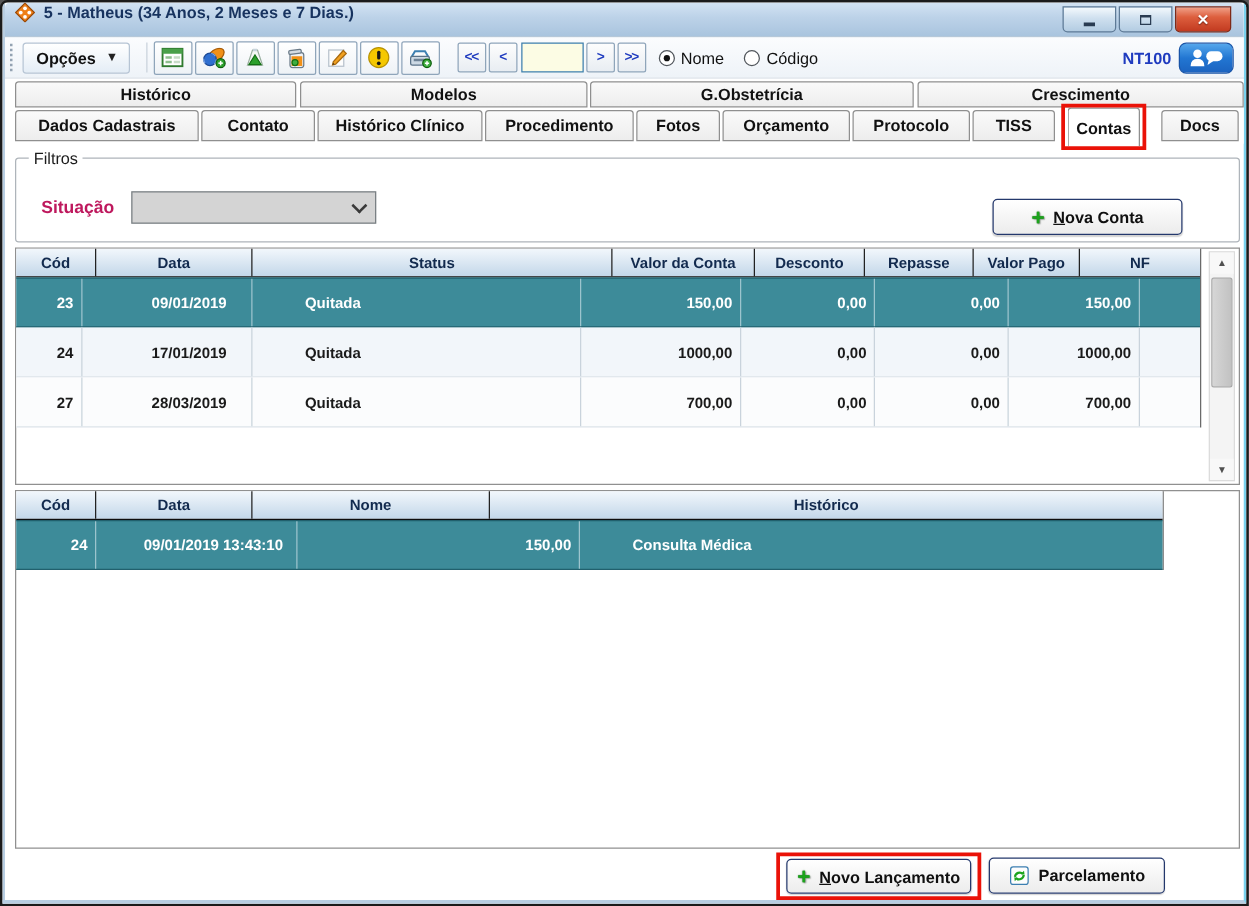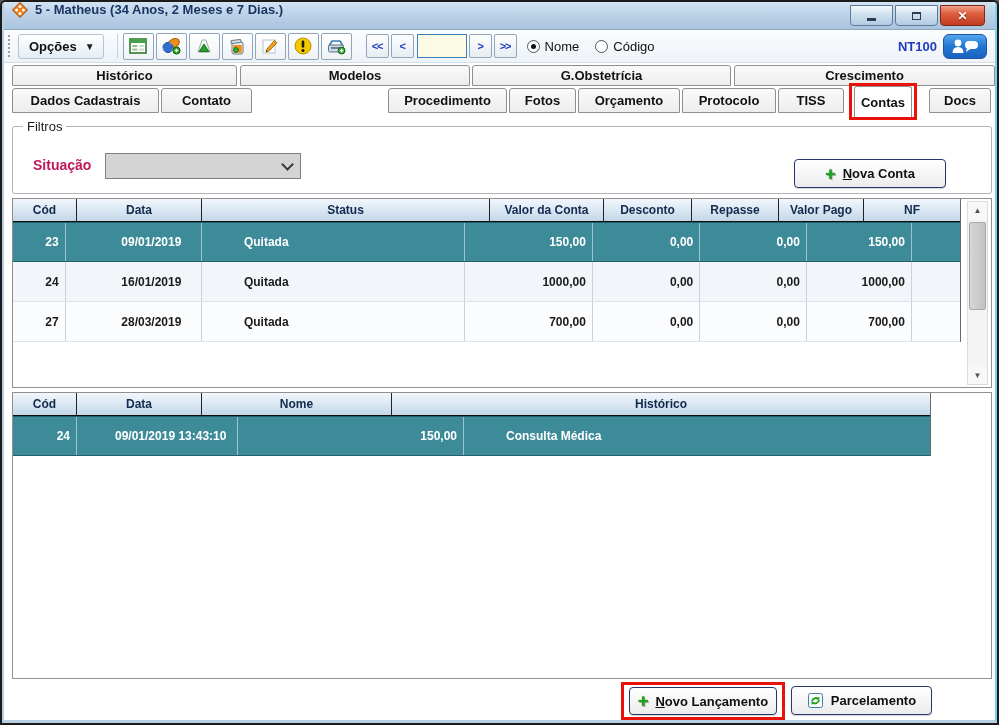--- a/index.html
+++ b/index.html
@@ -238,20 +238,21 @@
     </div>
 
     <div class="tabzone">
       <div class="tab r1" style="left:8px;width:225px">Histórico</div>
       <div class="tab r1" style="left:236px;width:230px">Modelos</div>
       <div class="tab r1" style="left:468px;width:259px">G.Obstetrícia</div>
       <div class="tab r2" style="left:8px;width:147px">Dados Cadastrais</div>
 
       <div class="tab r1" style="left:730px;width:261px">Crescimento</div>
       <div class="tab r2" style="left:157px;width:91px">Contato</div>
+      <div class="tab r2" style="left:250px;width:132px">Histórico Clínico</div>
       <div class="tab r2" style="left:384px;width:119px">Procedimento</div>
       <div class="tab r2" style="left:505px;width:67px">Fotos</div>
       <div class="tab r2" style="left:574px;width:102px">Orçamento</div>
       <div class="tab r2" style="left:678px;width:94px">Protocolo</div>
       <div class="tab r2" style="left:774px;width:66px">TISS</div>
       <div class="tab r2 active" style="left:850px;width:58px">Contas</div>
       <div class="tab r2" style="left:925px;width:62px">Docs</div>
     </div>
 
     <div class="group-box">
@@ -285,21 +286,21 @@
           <div class="dcell c2 ctr">09/01/2019</div>
           <div class="dcell c3 lft">Quitada</div>
           <div class="dcell c4 num">150,00</div>
           <div class="dcell c5 num">0,00</div>
           <div class="dcell c6 num">0,00</div>
           <div class="dcell c7 num">150,00</div>
           <div class="dcell c8"></div>
         </div>
         <div class="trow drow alt">
           <div class="dcell c1 num">24</div>
-          <div class="dcell c2 ctr">16/01/2019</div>
+          <div class="dcell c2 ctr">17/01/2019</div>
           <div class="dcell c3 lft">Quitada</div>
           <div class="dcell c4 num">1000,00</div>
           <div class="dcell c5 num">0,00</div>
           <div class="dcell c6 num">0,00</div>
           <div class="dcell c7 num">1000,00</div>
           <div class="dcell c8"></div>
         </div>
         <div class="trow drow plain">
           <div class="dcell c1 num">27</div>
           <div class="dcell c2 ctr">28/03/2019</div>

